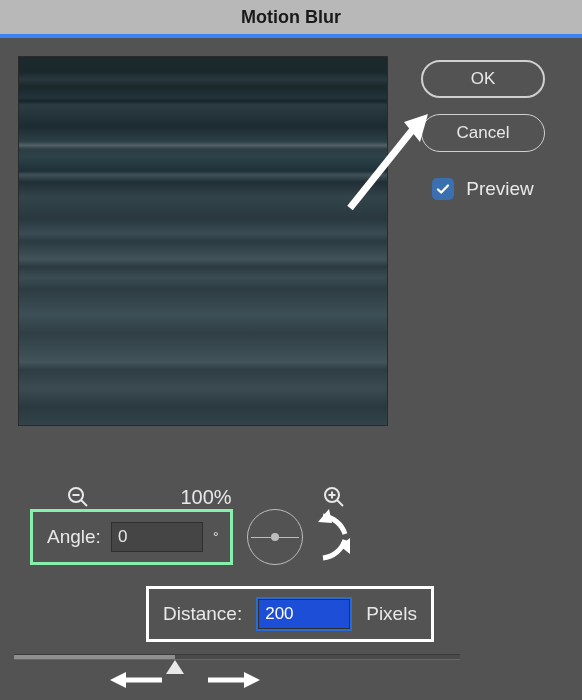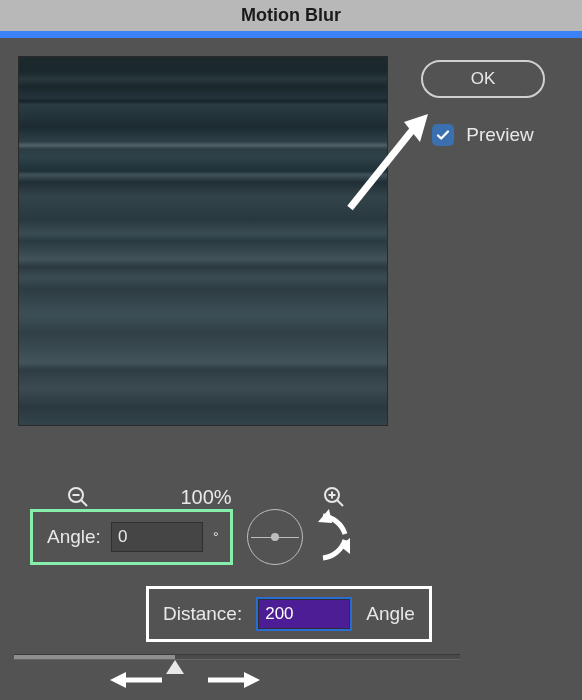--- a/index.html
+++ b/index.html
@@ -14,21 +14,21 @@
   }
   .titlebar {
     height: 38px;
     background: #b8b8b8;
     color: #1a1a1a;
     font-weight: 700;
     font-size: 18px;
     display: flex;
     align-items: center;
     justify-content: center;
-    border-bottom: 7px solid #3b82f6;
+    border-bottom: 4px solid #3b82f6;
   }
   .content {
     position: relative;
     padding: 18px;
   }
   .preview-box {
     position: absolute;
     left: 18px;
     top: 18px;
     width: 370px;
@@ -121,21 +121,21 @@
     width: 92px;
     height: 30px;
     background: #454545;
     border: 1px solid #2f2f2f;
     color: #e8e8e8;
     font-size: 17px;
     padding: 2px 6px;
   }
   .num-input.selected {
     outline: 2px solid #2a6bd4;
-    background: #4c1d95;
+    background: #1d4ed8;
     color: #fff;
   }
   .deg { font-size: 14px; color:#e8e8e8; }
   .angle-dial {
     width: 56px;
     height: 56px;
     border: 1.5px solid #bdbdbd;
     border-radius: 50%;
     position: relative;
   }
@@ -215,20 +215,21 @@
 <div class="titlebar">
   <span>Motion Blur</span>
 </div>
 
 <div class="content">
 
   <div class="preview-box"></div>
 
   <div class="right-col">
     <button class="pill-btn primary">OK</button>
+    <button class="pill-btn">Cancel</button>
     <div class="preview-row">
       <div class="checkbox">
         <svg width="16" height="16" viewBox="0 0 16 16">
           <path d="M3 8.5 L6.2 11.5 L13 4.5" stroke="#fff" stroke-width="2.3" fill="none" stroke-linecap="round" stroke-linejoin="round"></path>
         </svg>
       </div>
       <span class="lab">Preview</span>
     </div>
   </div>
 
@@ -272,21 +273,21 @@
         <polygon points="1,18 12,5 15,19" fill="#fff"></polygon>
         <path d="M28 36 A 26 26 0 0 1 6 54" stroke="#fff" stroke-width="5" fill="none"></path>
         <polygon points="23,42 33,34 33,50" fill="#fff"></polygon>
       </svg>
     </div>
   </div>
 
   <div class="distance-box">
     <span class="lab">Distance:</span>
     <input class="num-input selected" value="200" style="">
-    <span class="lab">Angle</span>
+    <span class="lab">Pixels</span>
   </div>
 
   <div class="slider-area">
     <div class="slider-track">
       <div class="slider-fill"></div>
     </div>
     <div class="slider-thumb"></div>
     <svg class="slider-arrow arrow-left" width="56" height="24" viewBox="0 0 56 24">
       <line x1="52" y1="12" x2="12" y2="12" stroke="#fff" stroke-width="5"></line>
       <polygon points="16,4 0,12 16,20" fill="#fff"></polygon>

